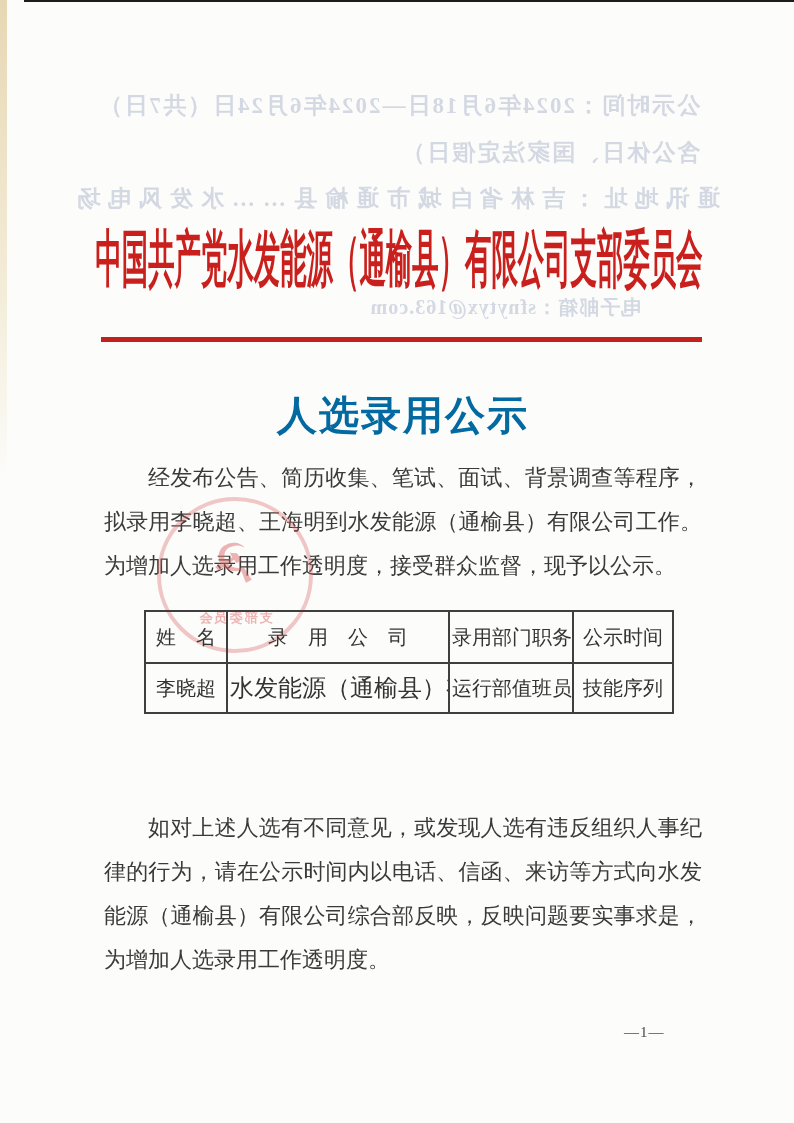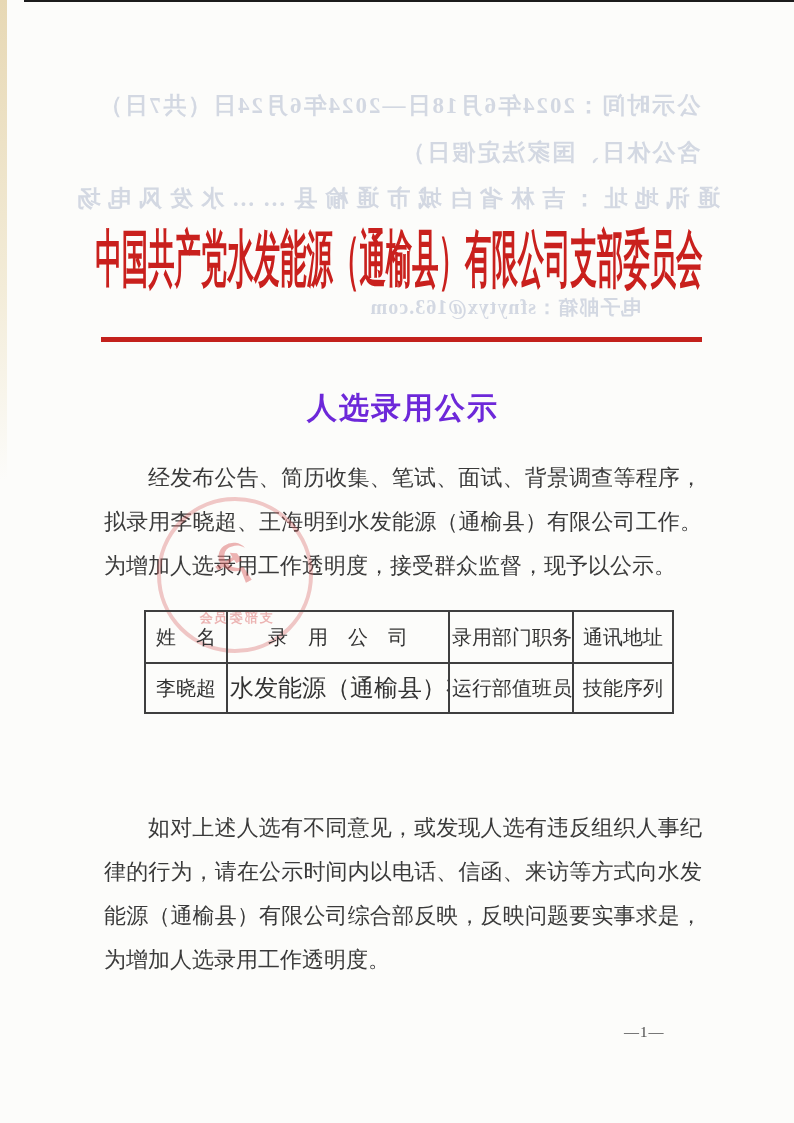--- a/index.html
+++ b/index.html
@@ -31,21 +31,21 @@
     position:absolute;top:214px;left:4px;right:0;height:90px;
     display:flex;justify-content:center;align-items:center;
   }
   .letterhead .org{
     font-size:40px;font-weight:bold;color:#c9201d;white-space:nowrap;
     transform:scale(0.66,1.55);
   }
   .red-rule{position:absolute;top:337px;left:101px;width:601px;height:5px;background:#c3211c;}
   .doc-title{
     position:absolute;top:388px;left:12px;right:0;
-    text-align:center;font-size:30px;font-weight:bold;letter-spacing:2px;color:#6d28d9;
+    text-align:center;font-size:40px;font-weight:bold;letter-spacing:2px;color:#0369a1;
   }
   .para{
     position:absolute;left:104px;width:598px;
     font-size:22px;line-height:44px;
     text-align:justify;text-indent:2em;color:#3a3a3a;
   }
   .p1{top:458px;font-family:Liberation Mono, monospace;}
   .p2{top:806px;}
   
   .rec-table{
@@ -121,21 +121,21 @@
       <col style="width:82px">
         <col style="width:222px">
       <col style="width:124px">
         <col style="width:100px">
     </colgroup>
     <tbody>
         <tr class="hdr">
       <td>姓　名</td>
       <td>录　用　公　司</td>
       <td>录用部门职务</td>
-      <td>通讯地址</td>
+      <td>公示时间</td>
     </tr>
     <tr class="row">
       <td>李晓超</td>
       <td class="company">水发能源（通榆县）有限公司</td>
       <td>运行部值班员</td>
       <td>技能序列</td>
     </tr>
   </tbody>
     </table>
 

